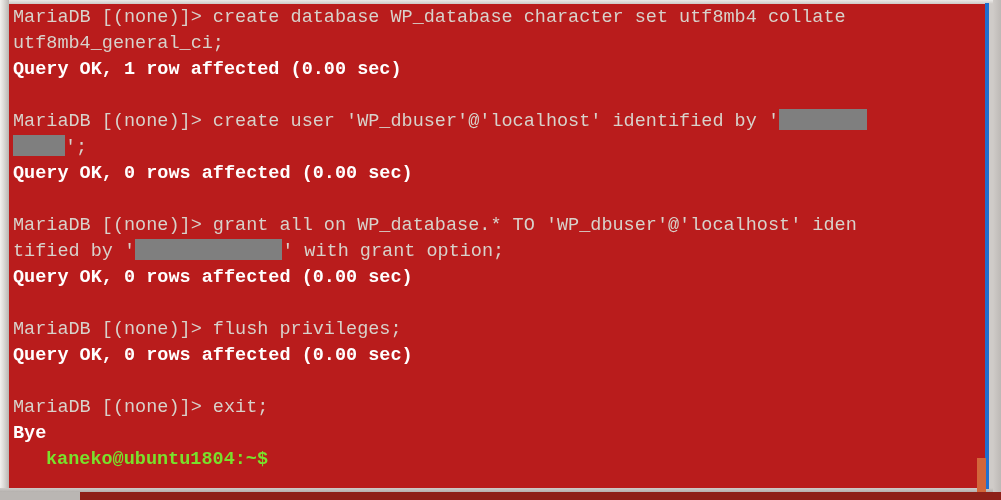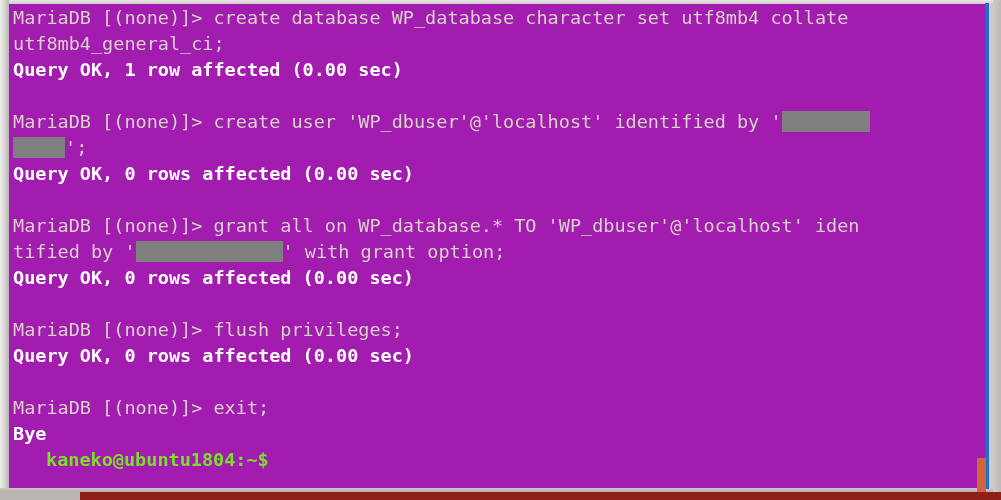--- a/index.html
+++ b/index.html
@@ -97,22 +97,23 @@
     background: #d2663a;
   }
 
   
   #terminal-screen {
     position: absolute;
     left: 9px;
     top: 3px;
     width: 976px;
     height: 486px;
-    background: #a21caf;
+    background: #b91c1c;
     overflow: hidden;
+    font-family: Liberation Mono, monospace;
   }
   #terminal-output {
     position: absolute;
     left: 4px;
     top: 2px;
     font-size: 18.5px;
     line-height: 26px;
     letter-spacing: 0px;
     white-space: pre;
   }

